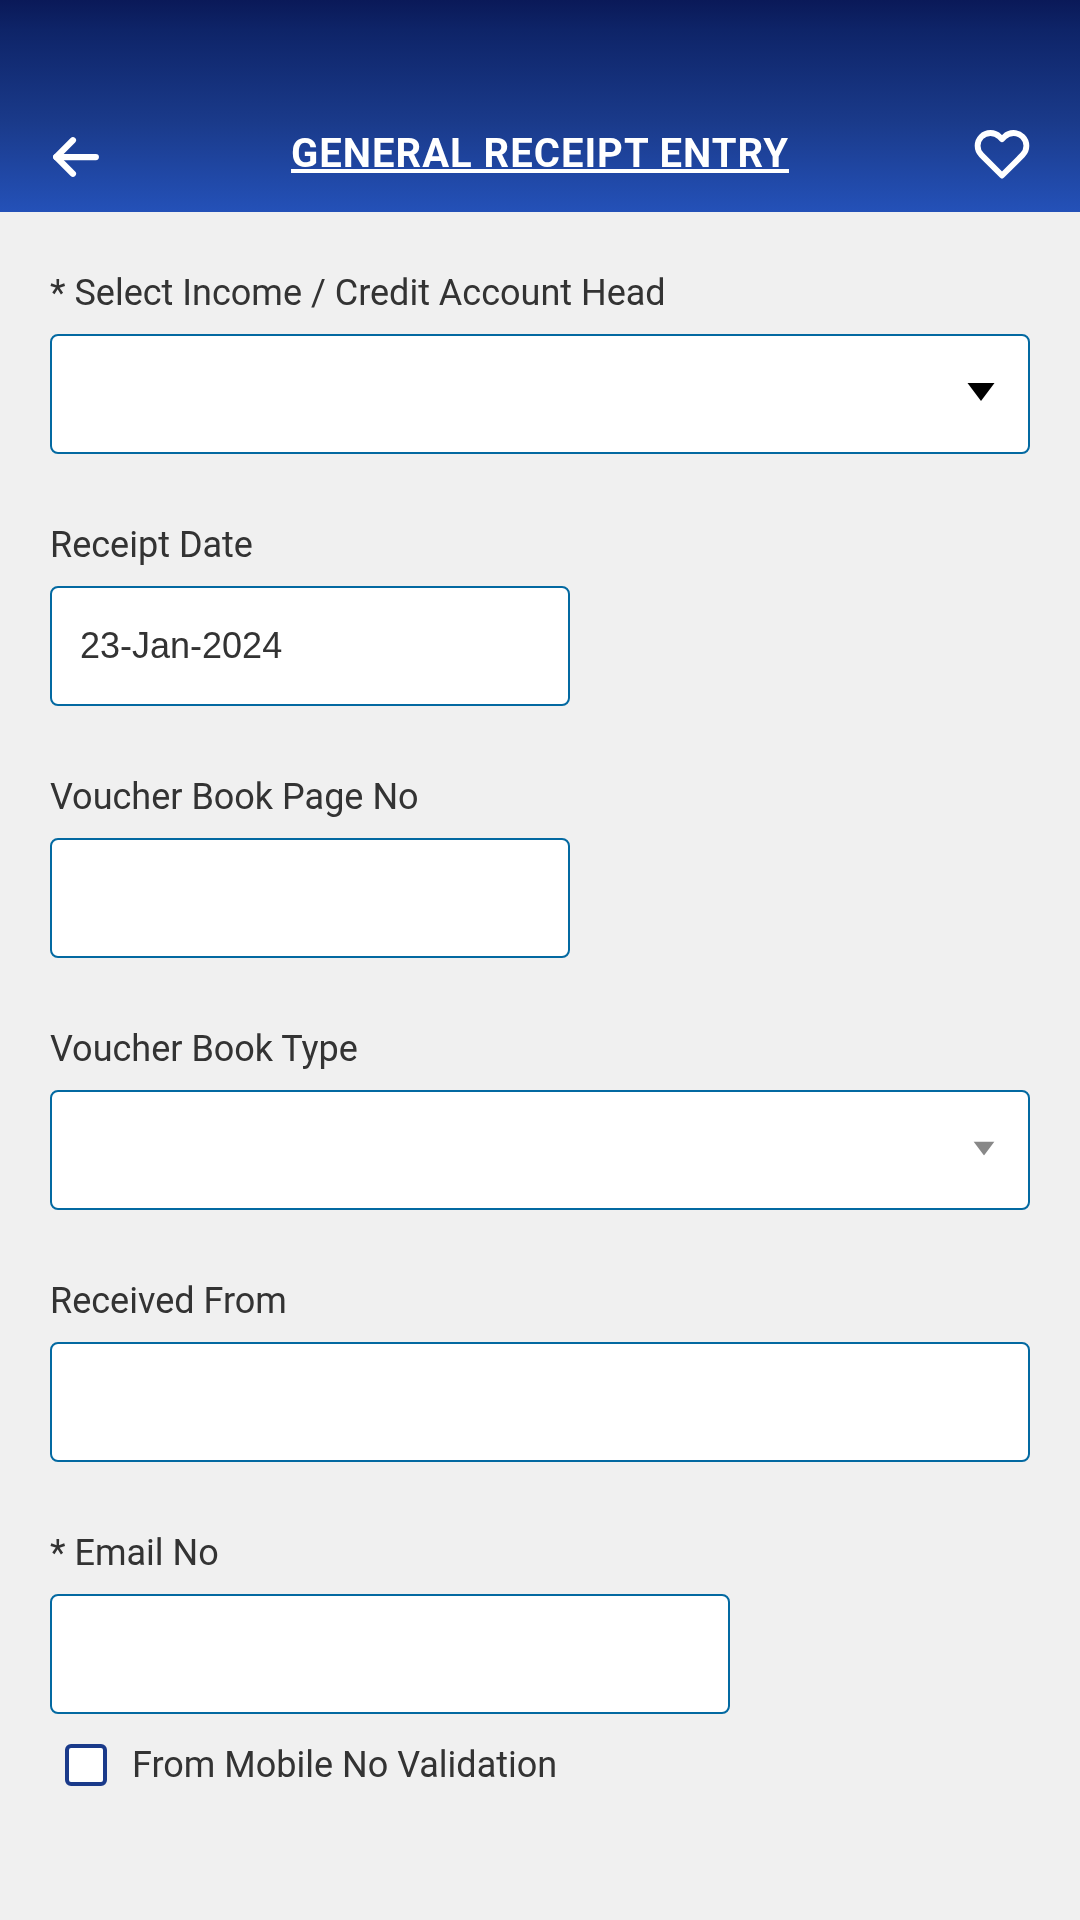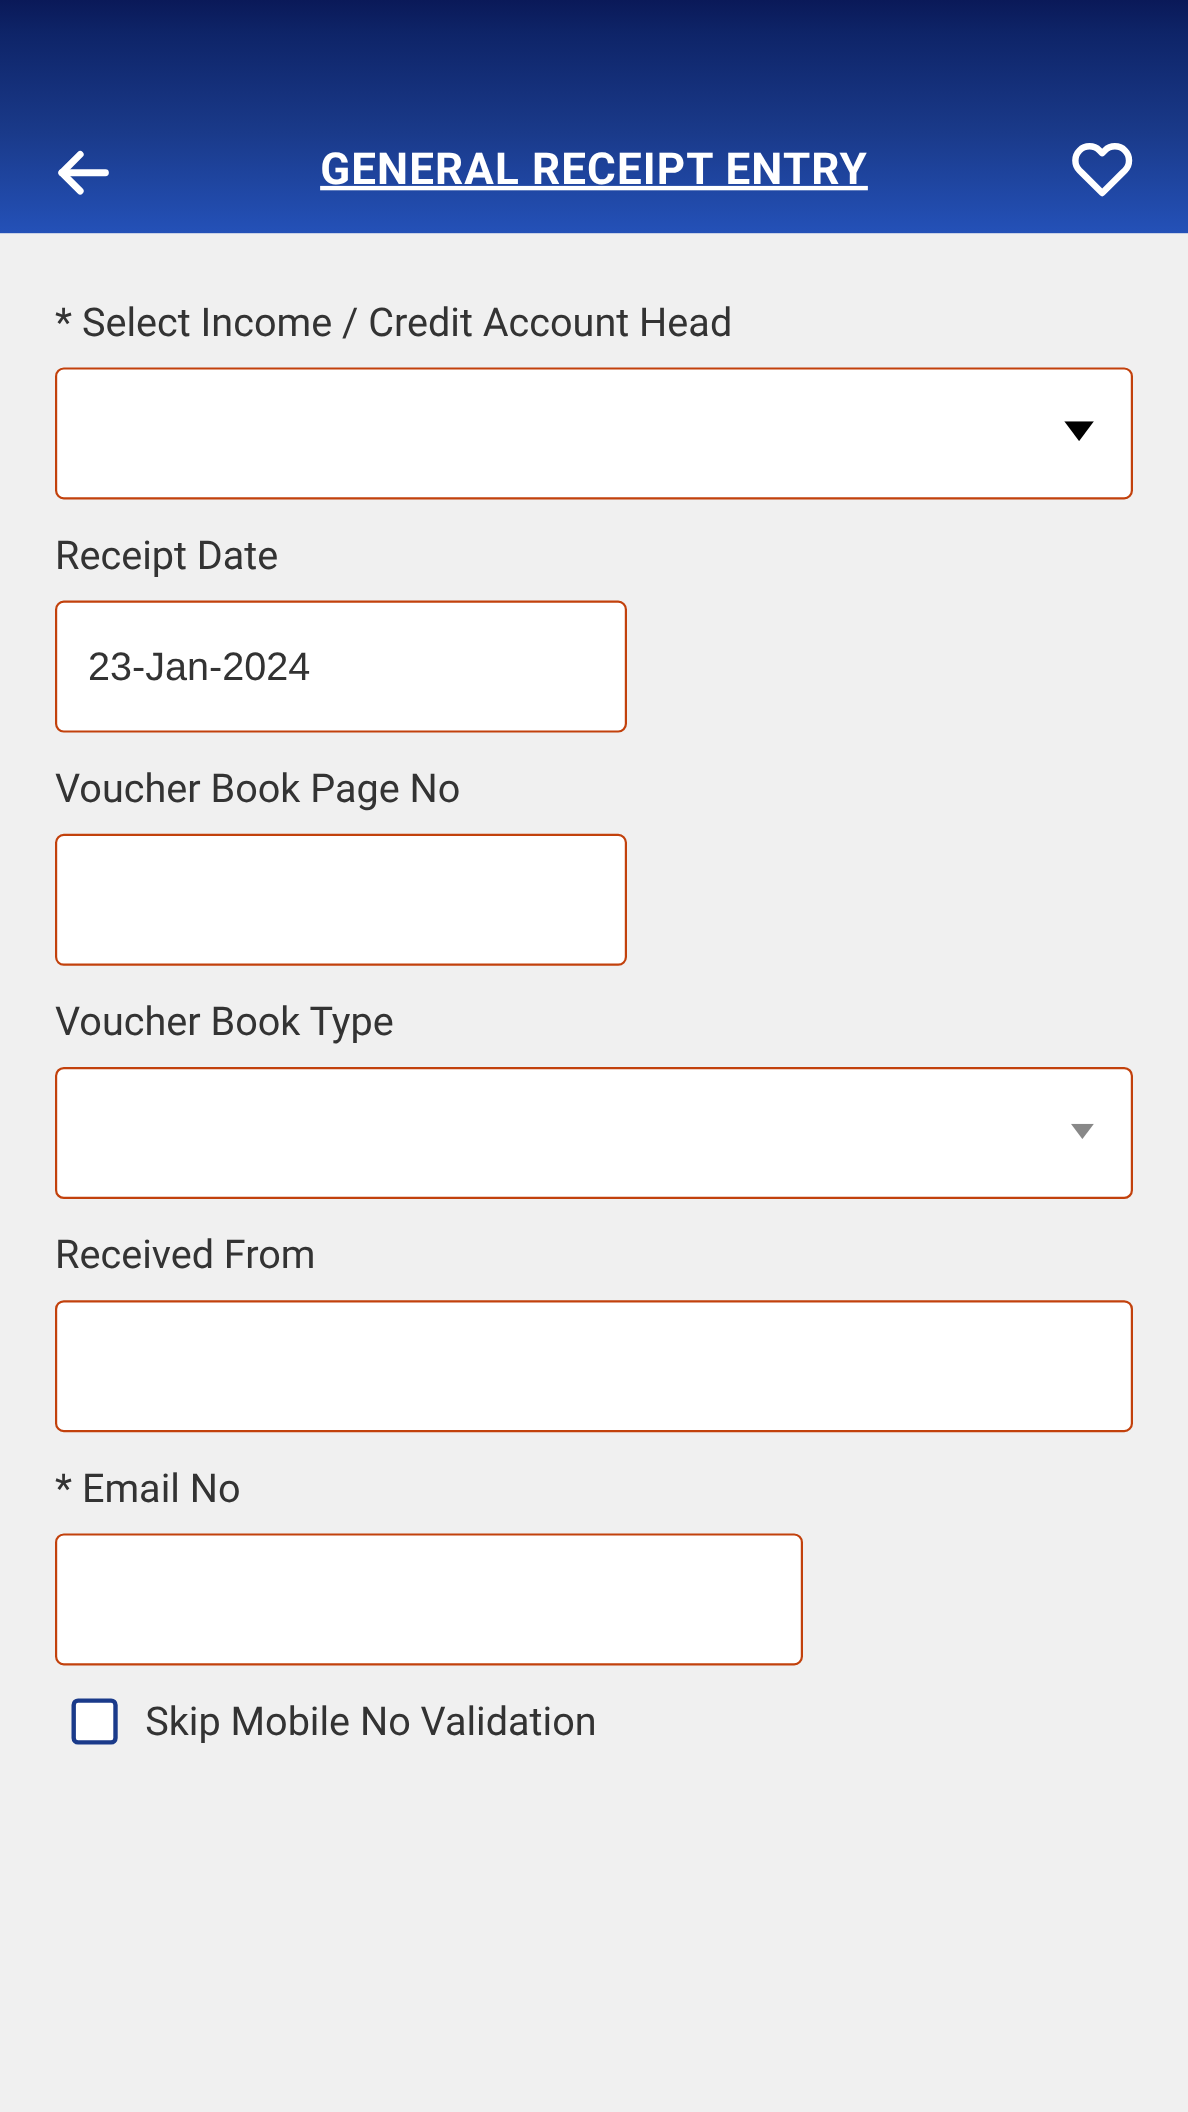--- a/index.html
+++ b/index.html
@@ -69,35 +69,35 @@
       width: 56px;
       height: 56px;
     }
     
     .content {
       padding: 60px 50px 0 50px;
       background: #f0f0f0;
     }
     
     .form-group {
-      margin-bottom: 30px;
+      margin-bottom: 70px;
     }
     
     .form-label {
       font-size: 36px;
       color: #333;
       margin-bottom: 20px;
       display: block;
     }
     
     .form-input {
       width: 100%;
       height: 120px;
       background: white;
-      border: 2px solid #c2410c;
+      border: 2px solid #0369a1;
       border-radius: 8px;
       padding: 0 28px;
       font-size: 36px;
       color: #333;
     }
     
     .form-input.half {
       width: 520px;
     }
     
@@ -209,18 +209,18 @@
   <div class="form-group">
     <label class="form-label">Received From</label>
     <input type="text" class="form-input" value="" style="">
   </div>
 
   <div class="form-group">
     <label class="form-label">* Email No</label>
     <input type="text" class="form-input medium" value="" style="">
     <div class="checkbox-group">
       <div class="checkbox"></div>
-      <span class="checkbox-label">Skip Mobile No Validation</span>
+      <span class="checkbox-label">From Mobile No Validation</span>
     </div>
   </div>
 
 
 </div>
 
 </body></html>

